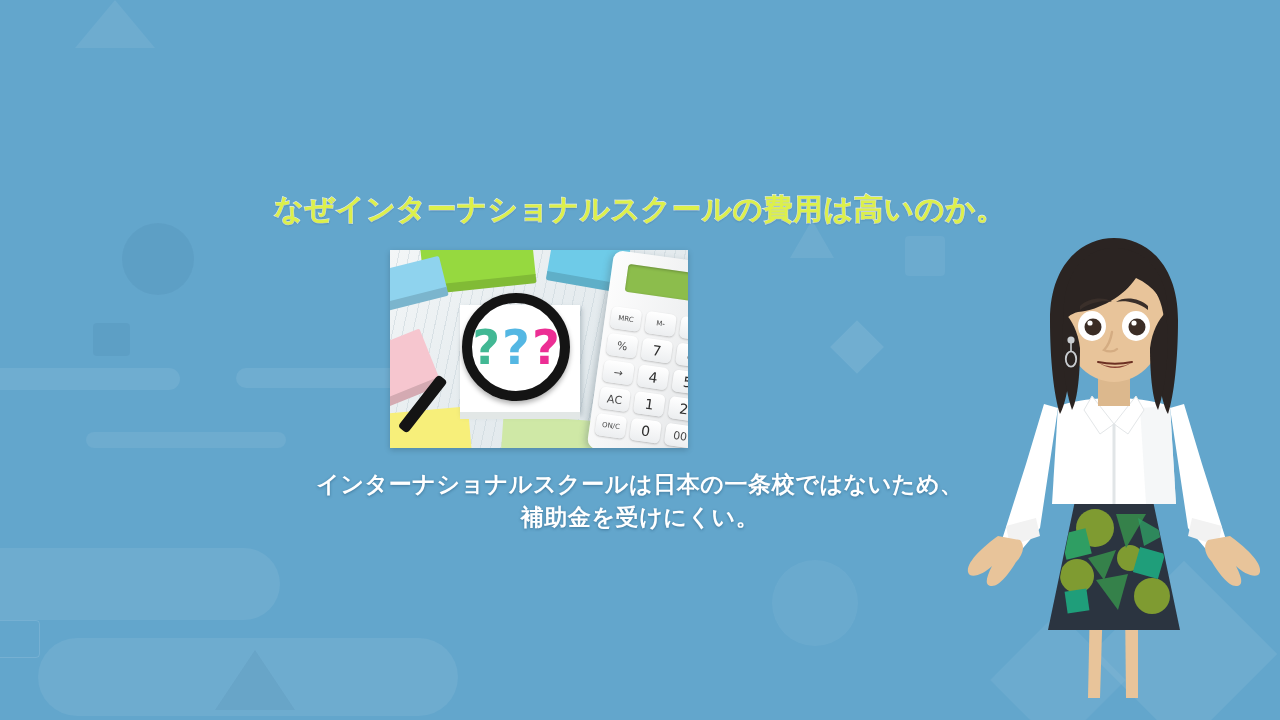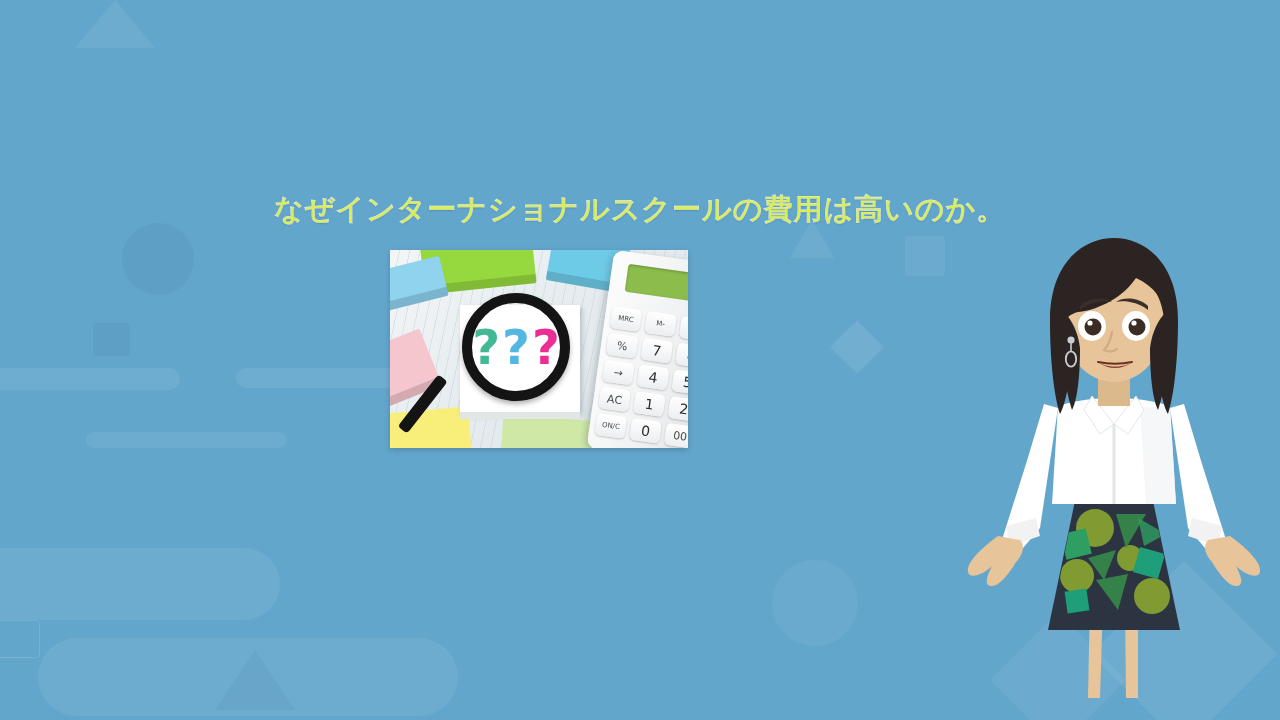--- a/index.html
+++ b/index.html
@@ -56,21 +56,21 @@
   }
 
   
   #subtitle {
     position: absolute;
     left: 0; right: 0;
     top: 190px;
     z-index: 15;
     text-align: center;
     font-size: 29px;
-    font-weight: normal;
+    font-weight: bold;
     letter-spacing: 1px;
     color: #dcf04a;
     white-space: nowrap;
     -webkit-text-stroke: 1.2px rgba(255,255,255,0.85);
     paint-order: stroke fill;
     text-shadow: 0 1px 2px rgba(0,40,70,0.25);
   }
 
   
   #caption {
@@ -307,20 +307,24 @@
           <div class="key num">1</div>
           <div class="key num">2</div>
           <div class="key tiny">ON/C</div>
           <div class="key num">0</div>
           <div class="key">00</div>
         </div>
       </div>
     </div>
   </div>
 
+  <div id="caption">
+    <span class="cap-line">インターナショナルスクールは日本の一条校ではないため、</span>
+    <span class="cap-line">補助金を受けにくい。</span>
+  </div>
 
   <div id="presenter">
     <svg viewBox="0 0 340 492" xmlns="http://www.w3.org/2000/svg">
       <defs>
         <clipPath id="skirtClip">
           <path d="M136 268 L212 268 L238 400 L110 400 Z"></path>
         </clipPath>
       </defs>
 
       <path d="M150 372 L163 372 L160 470 L148 470 Z" fill="#e8c49a"></path>

